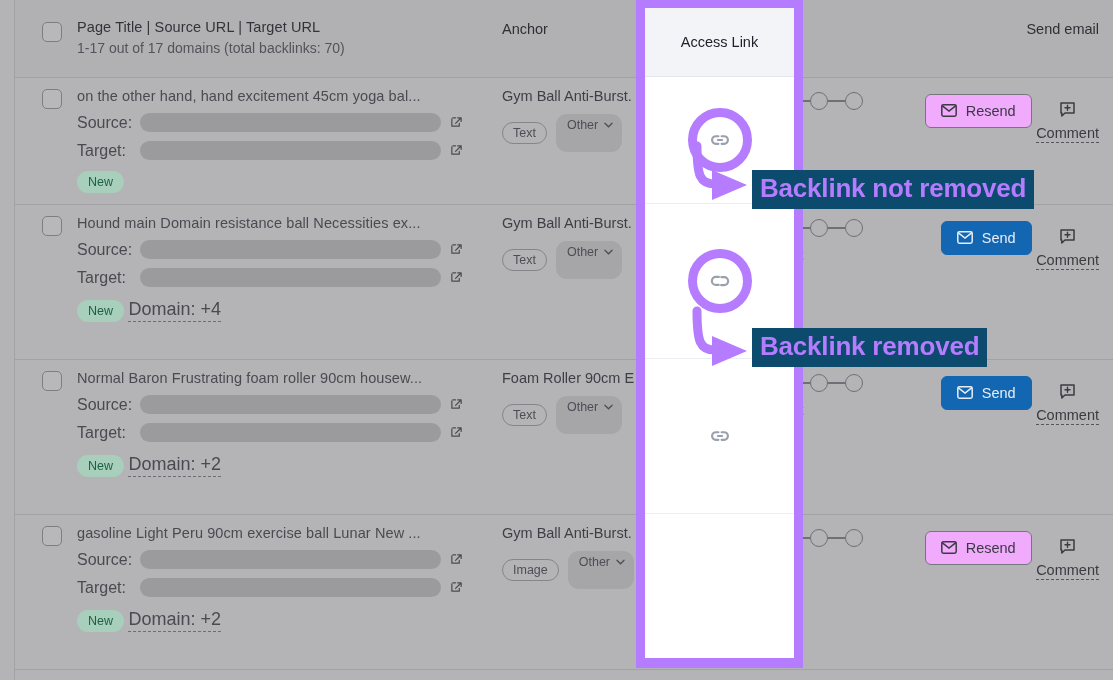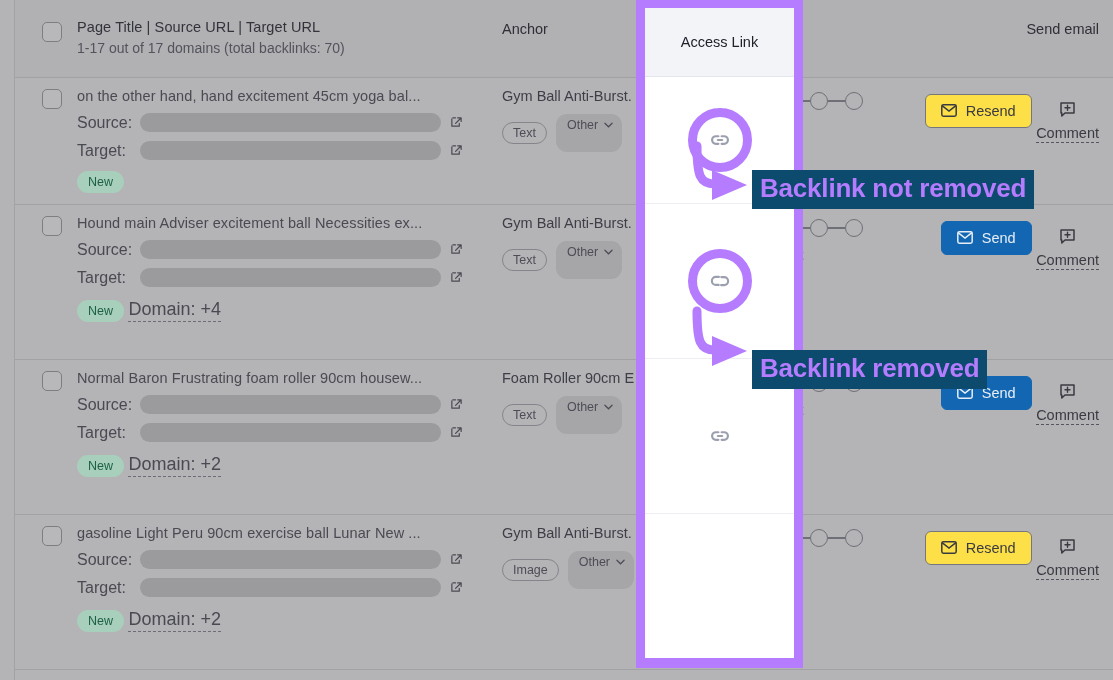--- a/index.html
+++ b/index.html
@@ -86,21 +86,21 @@
   .status-txt{font-size:14px;color:#33333b;margin-top:10px;margin-left:2px;white-space:nowrap;}
 
   
   .c-send{position:absolute;right:14px;text-align:right;}
   .send-hdr{font-size:14.5px;color:#2f2f37;}
   .btn{
     display:inline-flex;align-items:center;gap:9px;
     font-size:14.5px;border-radius:6px;padding:8px 15px;box-sizing:border-box;
     cursor:pointer;
   }
-  .btn.resend{background:#fde047;border:1px solid #76767e;color:#3a3a42;}
+  .btn.resend{background:#f0abfc;border:1px solid #76767e;color:#3a3a42;}
   .btn.send{background:#1266b2;border:1px solid #1266b2;color:#e8eef5;}
   .cmt{
     display:inline-flex;align-items:center;gap:8px;margin-top:12px;
     font-size:14.5px;color:#3a3a42;cursor:pointer;flex-direction:column;
   }
   .cmt .t{border-bottom:1px dashed #55555d;padding-bottom:1px;}
 
   
   #panel{
     position:absolute;left:636px;top:0;width:167px;height:668px;
@@ -218,21 +218,21 @@
               <path d="M7.5 3.3v5M5 5.8h5" stroke="#3a3a42" stroke-width="1.4" stroke-linecap="round"></path>
             </svg>
           <span class="t">Comment</span>
         </div>
       </div>
     </div>
 
     <div class="row body" style="top:205px;height:155px;">
       <div class="cb" style="left:27px;top:11px;"></div>
       <div class="c-title" style="top:10px;">
-        <div class="ttl">Hound main Adviser excitement ball Necessities ex...</div>
+        <div class="ttl">Hound main Domain resistance ball Necessities ex...</div>
         <div class="urlline">
           <span class="lbl">Source:</span>
           <span class="bar"></span>
           <span class="ext">
             <svg viewBox="0 0 14 14" width="13" height="13">
                 <path d="M3 2h3M2 3v8h8V8M6 8l5-5M8.2 2H12v3.8" fill="none" stroke="#4a4a52" stroke-width="1.3" stroke-linecap="round" stroke-linejoin="round"></path>
               </svg>
           </span>
         </div>
         <div class="urlline">
@@ -460,14 +460,14 @@
   <svg width="1113" height="680" style="position:absolute;left:0;top:0;">
 
     <path d="M697 146 C697 176, 700 184, 715 184" fill="none" stroke="#b57cff" stroke-width="9" stroke-linecap="round"></path>
     <polygon points="712,170 747,185 712,200" fill="#b57cff"></polygon>
 
     <path d="M697 311 C697 342, 700 350, 715 350" fill="none" stroke="#b57cff" stroke-width="9" stroke-linecap="round"></path>
     <polygon points="712,336 747,351 712,366" fill="#b57cff"></polygon>
   </svg>
 
   <div class="anno-label" style="left:752px;top:170px;">Backlink not removed</div>
-  <div class="anno-label" style="left:752px;top:350px;">Backlink removed</div>
+  <div class="anno-label" style="left:752px;top:328px;">Backlink removed</div>
 </div>
 
 </body></html>

